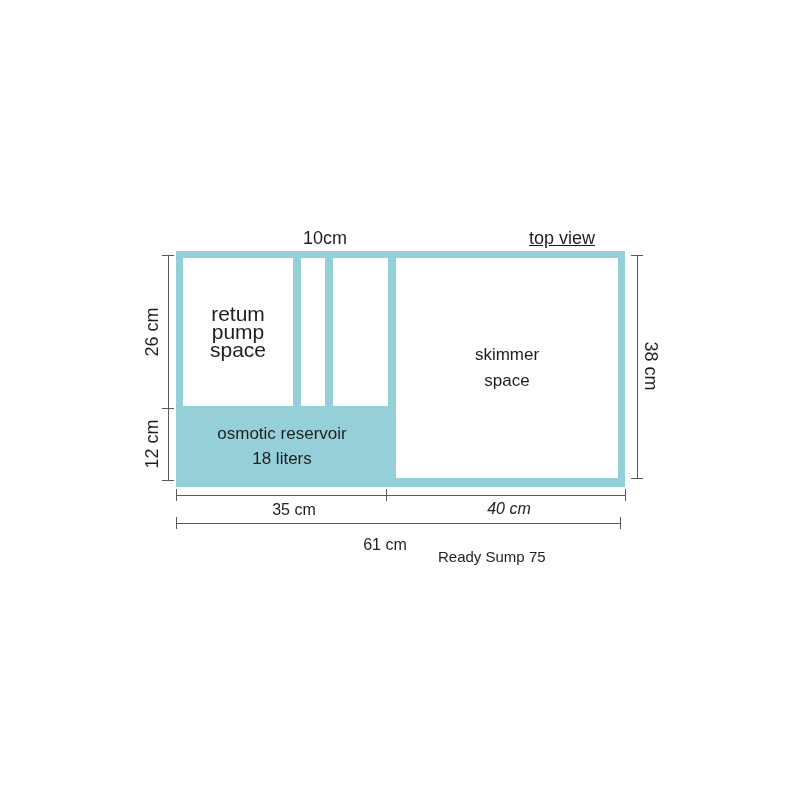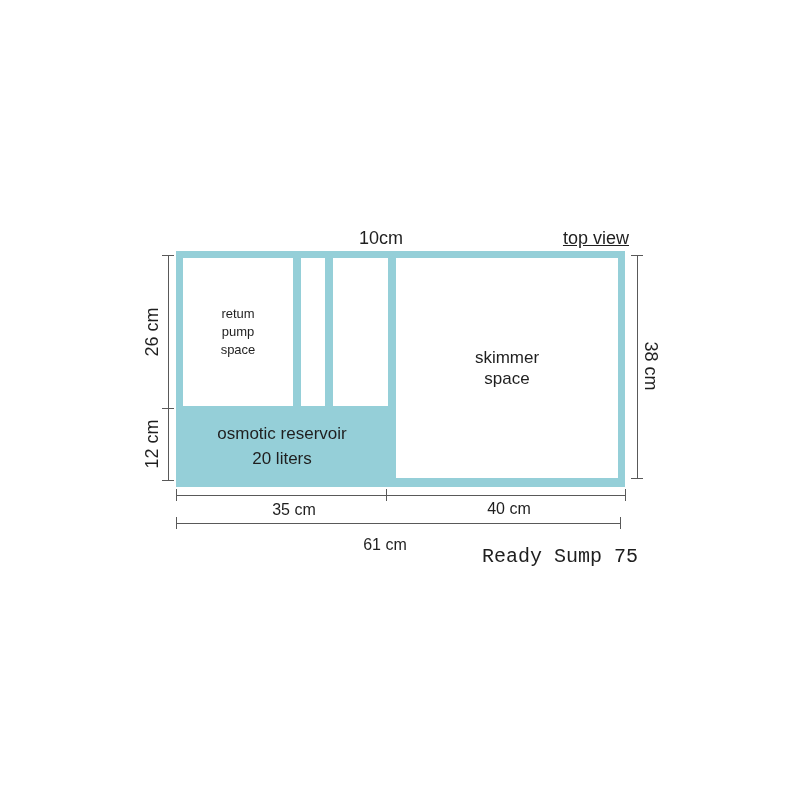--- a/index.html
+++ b/index.html
@@ -28,40 +28,40 @@
     background: var(--tank);
   }
   .box { position: absolute; background: #ffffff; display: flex; align-items: center; justify-content: center; }
   .box-return { left: 7px; top: 7px; width: 110px; height: 148px; }
   .box-channel-narrow { left: 125px; top: 7px; width: 24px; height: 148px; }
   .box-channel-ten { left: 157px; top: 7px; width: 55px; height: 148px; }
   .box-skimmer { left: 220px; top: 7px; width: 222px; height: 220px; }
   .comp-label {
     white-space: pre-line;
     text-align: center;
-    font-size: 13px;
+    font-size: 21px;
     line-height: 18px;
     color: var(--text);
   }
-  .skimmer-label { font-size: 17px; line-height: 21px; }
+  .skimmer-label { font-size: 17px; line-height: 26px; }
   .reservoir {
     position: absolute;
     left: 0; top: 155px;
     width: 212px; height: 81px;
     display: flex; flex-direction: column;
     align-items: center; justify-content: center;
     gap: 7px;
     text-align: center;
   }
   .reservoir div { font-size: 17px; line-height: 18px; }
   
-  .free { position: absolute; text-align: right; font-size: 18px; line-height: 21px; }
+  .free { position: absolute; text-align: left; font-size: 18px; line-height: 21px; }
   .lbl-ten   { left: 303px; top: 228px; width: 100px; }
   .lbl-view  { left: 529px; top: 228px; width: 100px; text-decoration: underline; }
-  .lbl-name  { left: 438px; top: 546px; width: 200px; font-size: 20px; font-family: Liberation Mono, monospace; }
+  .lbl-name  { left: 438px; top: 546px; width: 200px; font-size: 15px; }
   
   .dim { position: absolute; }
   .vline { width: 0; border-left: 1px solid var(--line); }
   .hline { height: 0; border-top: 1px solid var(--line); }
   .tick-h { position: absolute; width: 12px; height: 0; border-top: 1px solid var(--line); }
   .tick-v { position: absolute; height: 12px; width: 0; border-left: 1px solid var(--line); }
   .dim-left  { left: 168px; top: 255px; height: 225px; }
   .dim-right { left: 637px; top: 255px; height: 223px; }
   .dim-bot1  { left: 176px; top: 495px; width: 449px; }
   .dim-bot2  { left: 176px; top: 523px; width: 444px; }
@@ -72,21 +72,21 @@
     font-size: 18px; line-height: 18px;
     color: var(--text);
   }
   .rot-ccw { transform: rotate(-90deg); }
   .rot-cw  { transform: rotate(90deg); }
   .lbl-26 { left: 122px; top: 323px; }
   .lbl-12 { left: 122px; top: 435px; }
   .lbl-38 { left: 621px; top: 357px; }
   .dim-label-h { position: absolute; width: 100px; text-align: center; font-size: 16px; line-height: 18px; }
   .lbl-35 { left: 244px; top: 501px; }
-  .lbl-40 { left: 459px; top: 500px; }
+  .lbl-40 { left: 459px; top: 500px; font-style: italic; }
   .lbl-75 { left: 335px; top: 536px; }
 </style>
 </head>
 <body>
 
 <div class="canvas">
 
   <div class="free lbl-ten">10cm</div>
   <div class="free lbl-view">top view</div>
   <div class="free lbl-name">Ready Sump 75</div>
@@ -98,21 +98,21 @@
 space</span>
     </div>
     <div class="box box-channel-narrow"></div>
     <div class="box box-channel-ten"></div>
     <div class="box box-skimmer">
       <span class="comp-label skimmer-label">skimmer
 space</span>
     </div>
     <div class="reservoir">
       <div>osmotic reservoir</div>
-      <div>20 liters</div>
+      <div>18 liters</div>
     </div>
   </div>
 
   <div class="dim vline dim-left">
     <span class="tick-h" style="left:-7px; top:0;"></span>
     <span class="tick-h" style="left:-7px; top:153px;"></span>
     <span class="tick-h" style="left:-7px; top:225px;"></span>
   </div>
   <div class="dim-label rot-ccw lbl-26">26 cm</div>
   <div class="dim-label rot-ccw lbl-12">12 cm</div>

